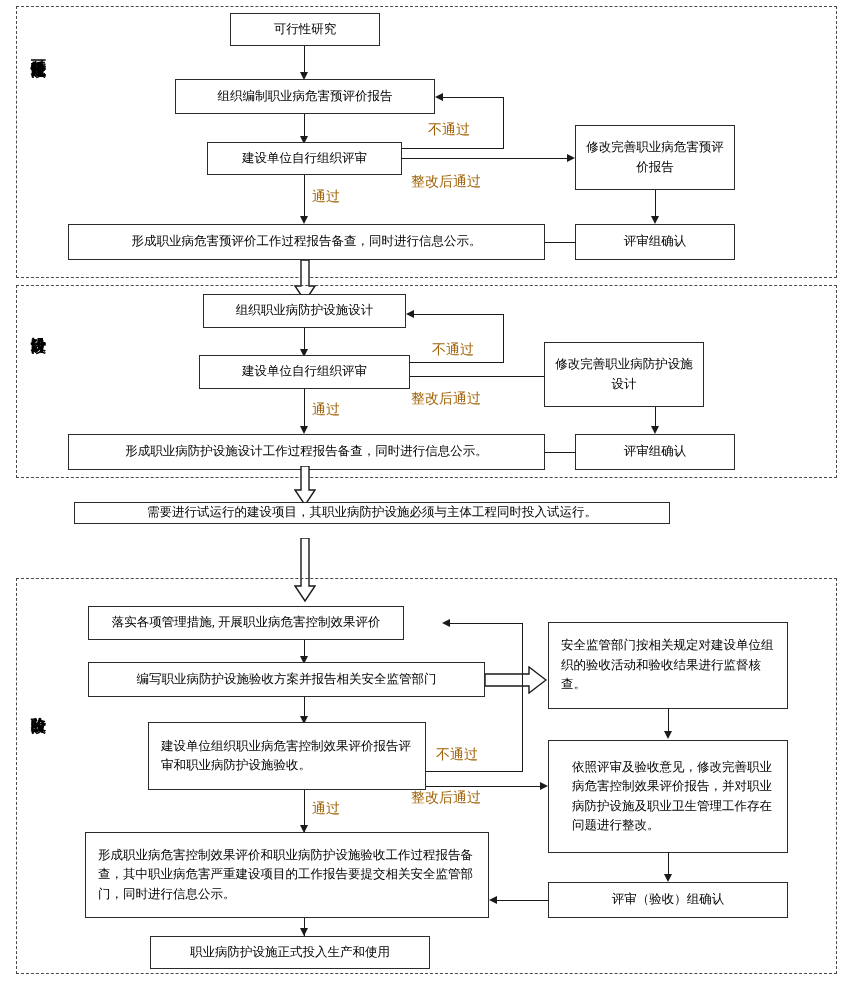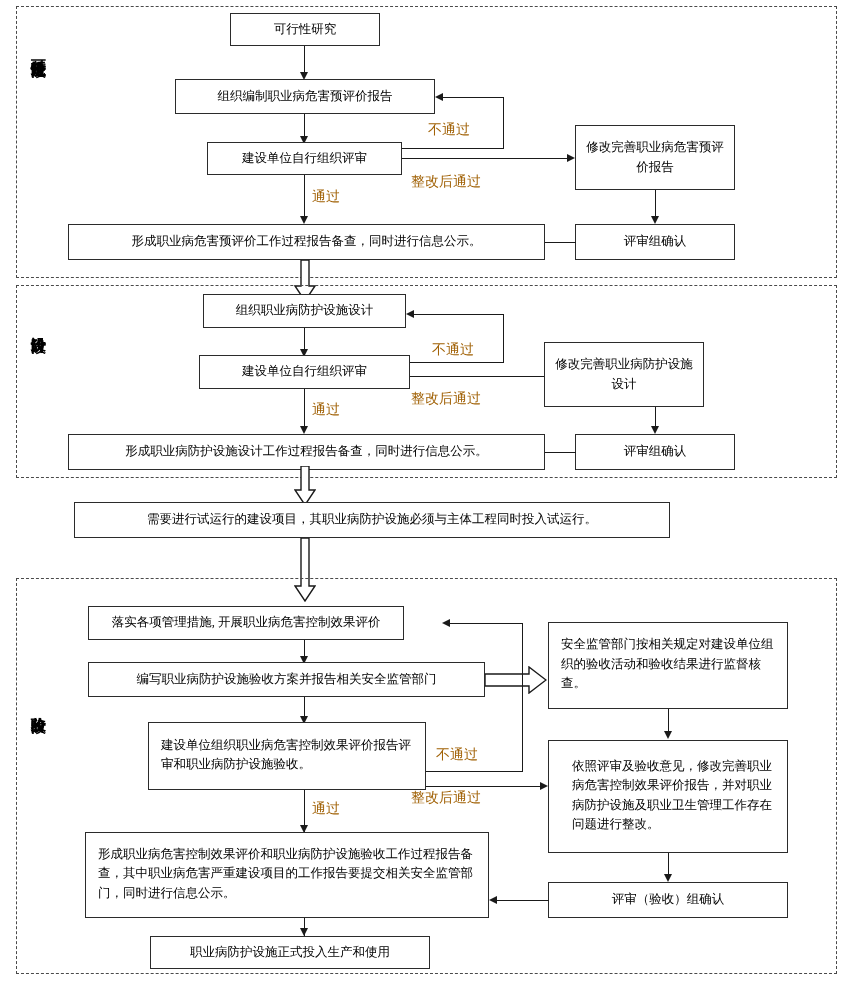--- a/index.html
+++ b/index.html
@@ -47,21 +47,20 @@
     font-size: 12.5px;
     line-height: 1.55;
     color: #000;
     text-align: center;
     padding: 2px 6px;
   }
   .node.left-al {
     justify-content: flex-end;
     text-align: left;
     padding-left: 12px;
-    font-family: Liberation Mono, monospace;
   }
   .node .txt { display: block; width: 100%; }
   
   .ln {
     position: absolute;
     background: #1a1a1a;
   }
   .ln.h { height: 1px; }
   .ln.v { width: 1px; }
   
@@ -207,21 +206,21 @@
   <div class="node" style="left:68px; top:434px; width:477px; height:36px;">
     <span class="txt">形成职业病防护设施设计工作过程报告备查，同时进行信息公示。</span>
   </div>
 
   <div class="block-arrow" style="left:294px; top:466px;">
     <svg width="22" height="40" viewBox="0 0 22 40">
       <polygon points="7,0 15,0 15,24 21,24 11,39 1,24 7,24" fill="#ffffff" stroke="#1a1a1a" stroke-width="1.4"></polygon>
     </svg>
   </div>
 
-  <div class="node" style="left:74px; top:502px; width:596px; height:36px;">
+  <div class="node" style="left:74px; top:502px; width:596px; height:22px;">
     <span class="txt">需要进行试运行的建设项目，其职业病防护设施必须与主体工程同时投入试运行。</span>
   </div>
 
   <div class="block-arrow" style="left:294px; top:538px;">
     <svg width="22" height="64" viewBox="0 0 22 64">
       <polygon points="7,0 15,0 15,48 21,48 11,63 1,48 7,48" fill="#ffffff" stroke="#1a1a1a" stroke-width="1.4"></polygon>
     </svg>
   </div>
 
   <div class="stage-box" style="left:16px; top:578px; width:821px; height:396px;"></div>

